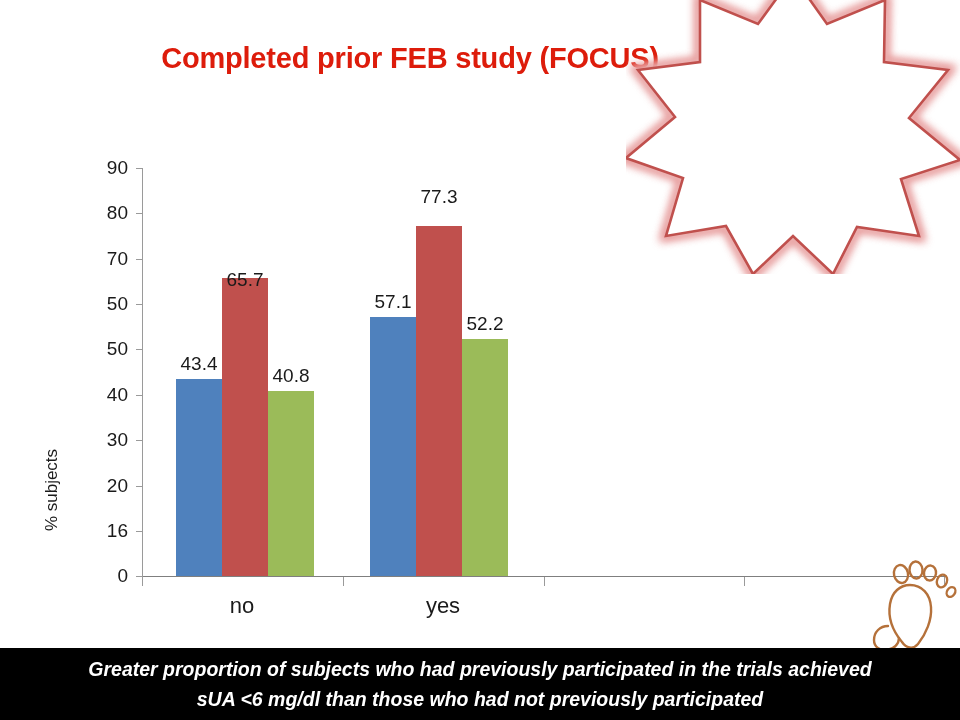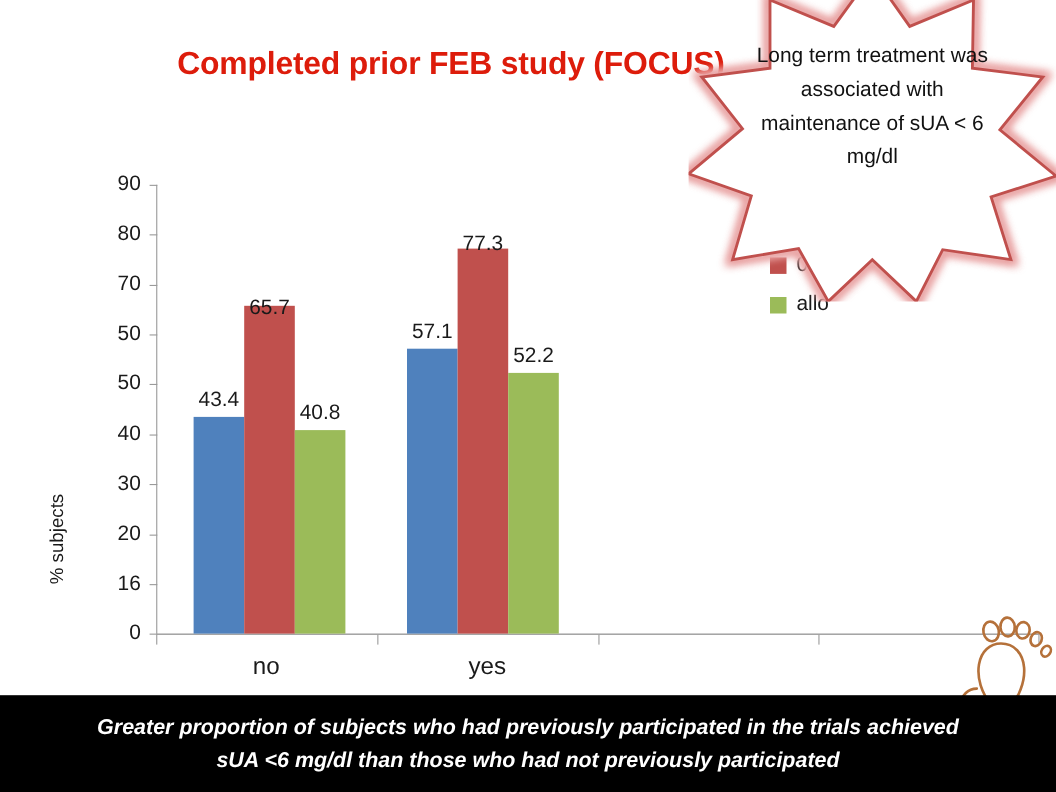--- a/index.html
+++ b/index.html
@@ -189,21 +189,21 @@
     width: 92px;
     height: 100px;
   }
 
   
   .caption {
     position: absolute;
     left: 0;
     bottom: 0;
     width: 960px;
-    height: 88px;
+    height: 72px;
     background: #000000;
     color: #ffffff;
     display: flex;
     flex-direction: column;
     align-items: center;
     justify-content: center;
     font-style: italic;
     font-weight: bold;
     font-size: 19.5px;
     line-height: 1.55;
@@ -272,35 +272,25 @@
     <div class="bar" style="left:222px; width:46px; height:298px; background:#C0504D;"></div>
     <div class="bar-label" style="left:210px; top:120px">65.7</div>
 
     <div class="bar" style="left:268px; width:46px; height:185px; background:#9BBB59;"></div>
     <div class="bar-label" style="left:256px; top:216px">40.8</div>
 
     <div class="bar" style="left:370px; width:46px; height:259px; background:#4F81BD;"></div>
     <div class="bar-label" style="left:358px; top:142px">57.1</div>
 
     <div class="bar" style="left:416px; width:46px; height:350px; background:#C0504D;"></div>
-    <div class="bar-label" style="left:404px; top:62px">77.3</div>
+    <div class="bar-label" style="left:404px; top:37px">77.3</div>
 
     <div class="bar" style="left:462px; width:46px; height:237px; background:#9BBB59;"></div>
     <div class="bar-label" style="left:450px; top:164px">52.2</div>
 
-    <div class="legend">
-      <div class="legend-row">
-        <span class="legend-swatch" style="background:#C0504D"></span>
-        <span class="legend-text">0 mg</span>
-      </div>
-      <div class="legend-row">
-        <span class="legend-swatch" style="background:#9BBB59"></span>
-        <span class="legend-text">allo</span>
-      </div>
-    </div>
 
   </div>
 
   <div class="footprint">
     <svg viewBox="0 0 92 100" xmlns="http://www.w3.org/2000/svg" fill="none" stroke="#B5713A" stroke-width="2.4" stroke-linecap="round" stroke-linejoin="round">
       <path d="M34 90 C24 78 20 64 22 52 C24 40 32 33 42 33 C54 33 62 42 63 55 C64 68 58 82 50 92 C45 98 38 96 34 90 Z"></path>
       <ellipse cx="33" cy="22" rx="7" ry="9" transform="rotate(-12 33 22)"></ellipse>
       <ellipse cx="48" cy="18" rx="6.5" ry="8.5" transform="rotate(-4 48 18)"></ellipse>
       <ellipse cx="62" cy="21" rx="6" ry="7.5" transform="rotate(8 62 21)"></ellipse>
       <ellipse cx="74" cy="29" rx="5" ry="6.5" transform="rotate(20 74 29)"></ellipse>
@@ -317,21 +307,20 @@
           <feMerge>
             <feMergeNode in="b"></feMergeNode>
             <feMergeNode in="b"></feMergeNode>
           </feMerge>
         </filter>
       </defs>
 
       <polygon id="starpath" points="167,2 201,50 259,26 258,88 322,96 283,144 334,186 275,205 293,262 231,253 207,300 167,262 127,300 100,252 40,262 57,204 0,184 49,143 12,96 74,88 74,26 132,50" fill="#ffffff" stroke="#E8A0A0" stroke-width="9" filter="url(#glow)"></polygon>
       <polygon points="167,2 201,50 259,26 258,88 322,96 283,144 334,186 275,205 293,262 231,253 207,300 167,262 127,300 100,252 40,262 57,204 0,184 49,143 12,96 74,88 74,26 132,50" fill="#ffffff" stroke="#C0504D" stroke-width="2.6"></polygon>
     </svg>
-    <div class="callout-text">Long term treatment was associated with maintenance of sUA &lt; 6 mg/dl</div>
   </div>
 
   <div class="caption">
     <span>Greater proportion of subjects who had previously participated in the trials achieved</span>
     <span>sUA &lt;6 mg/dl than those who had not previously participated</span>
   </div>
 
 </div>
 
 </body></html>

